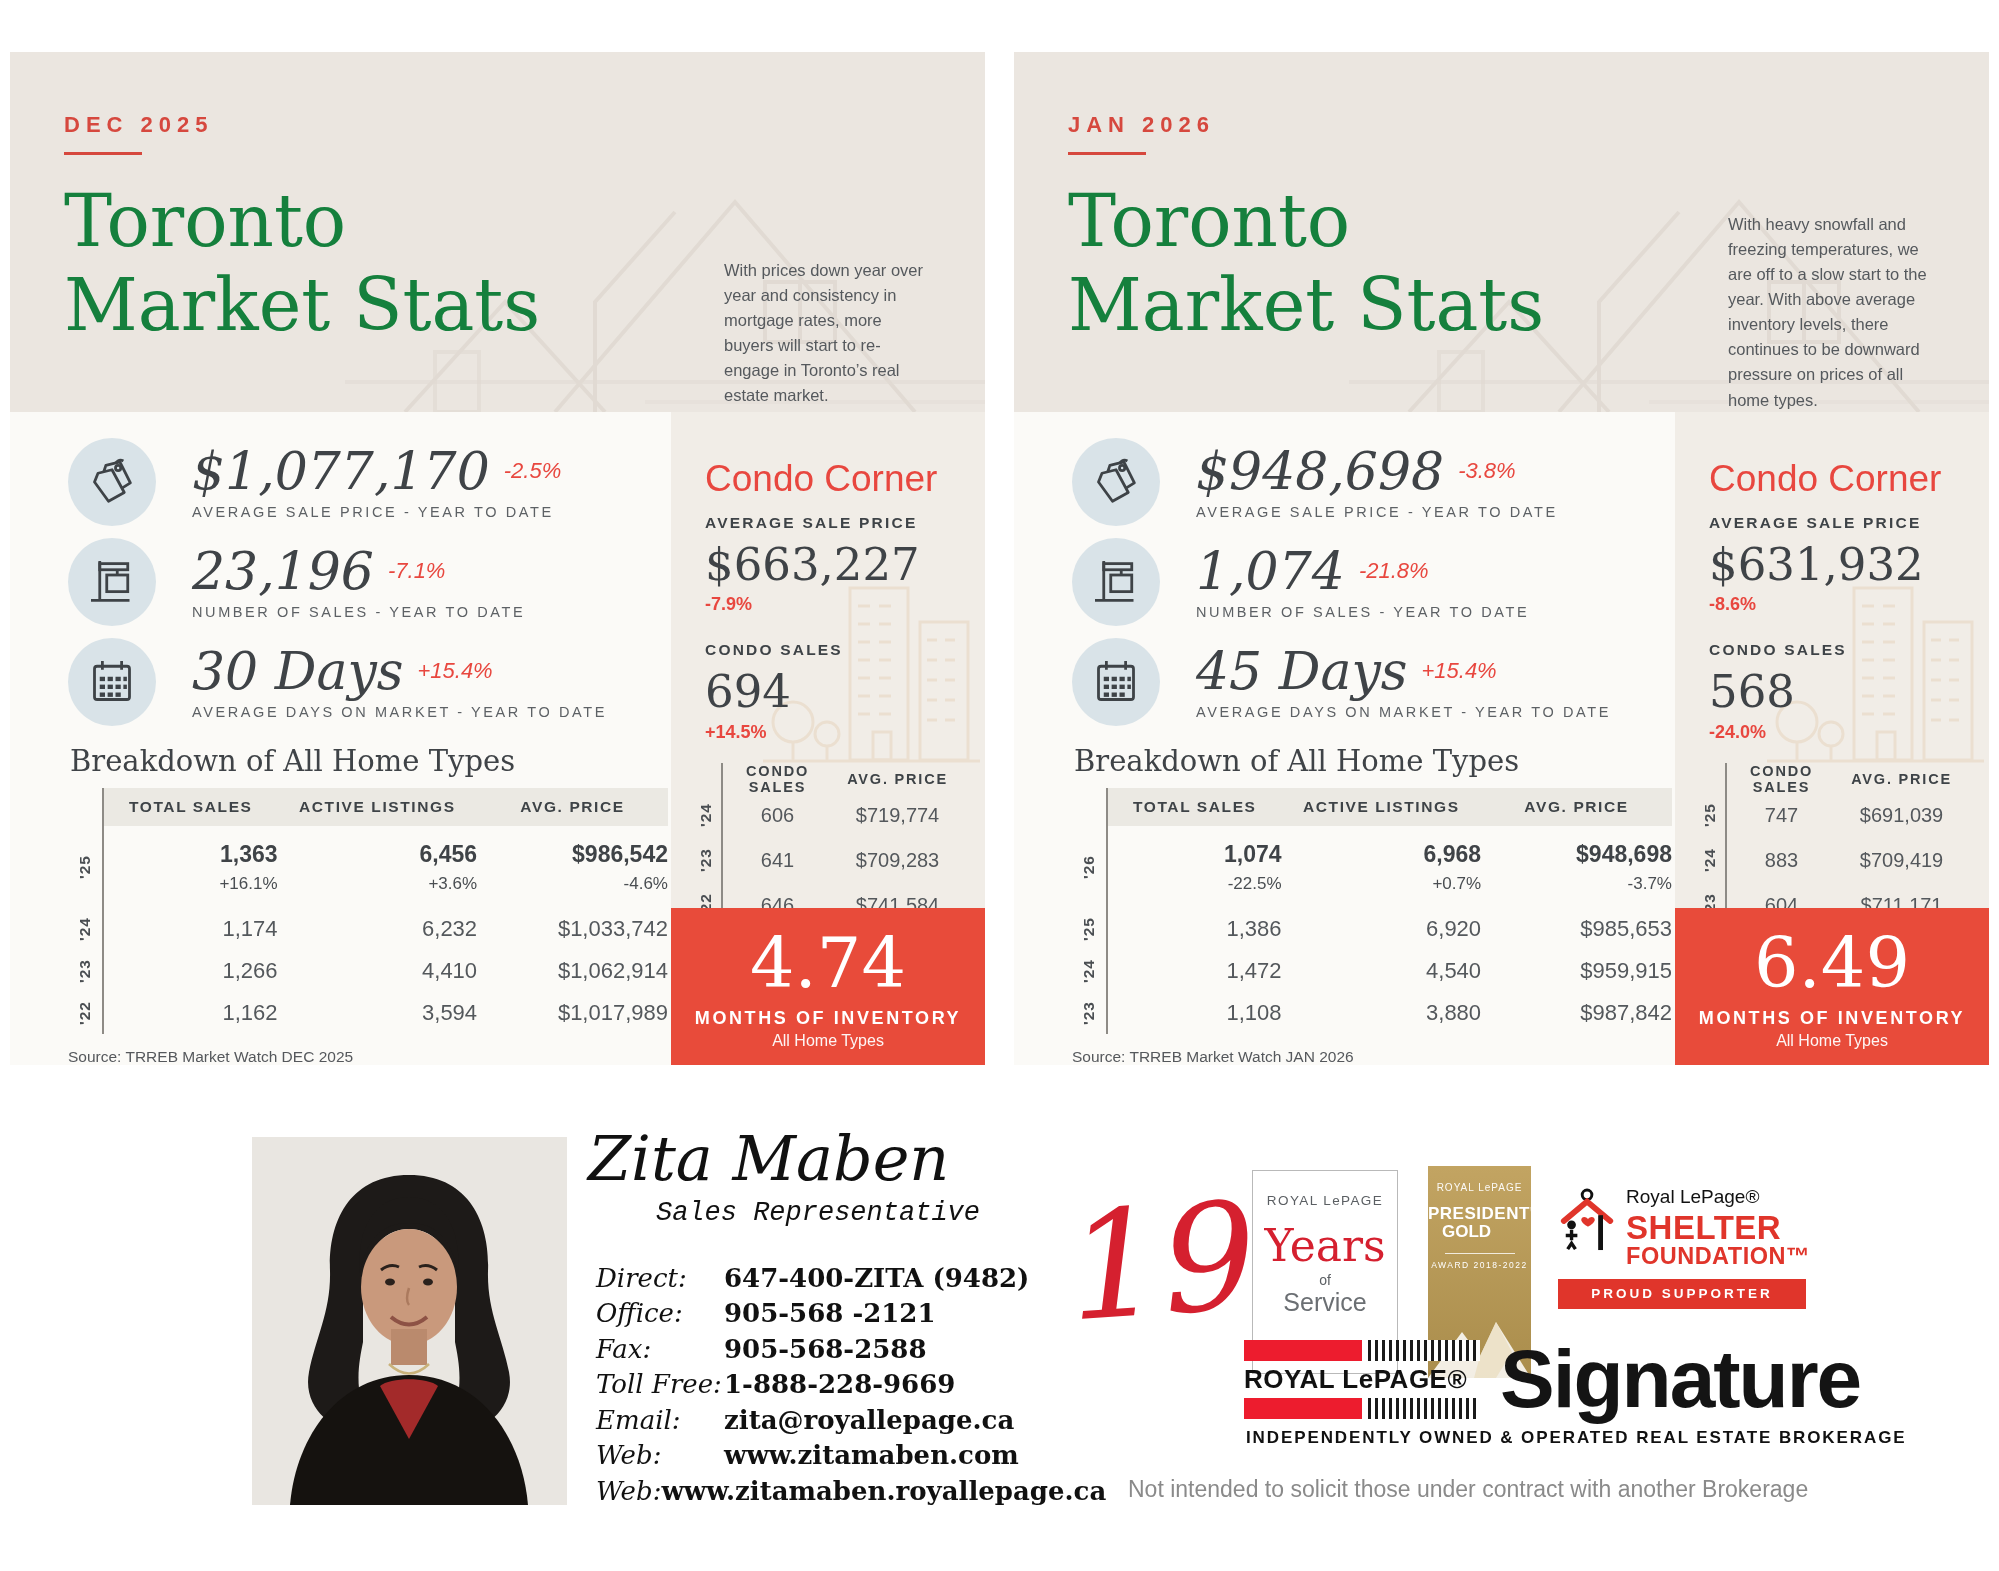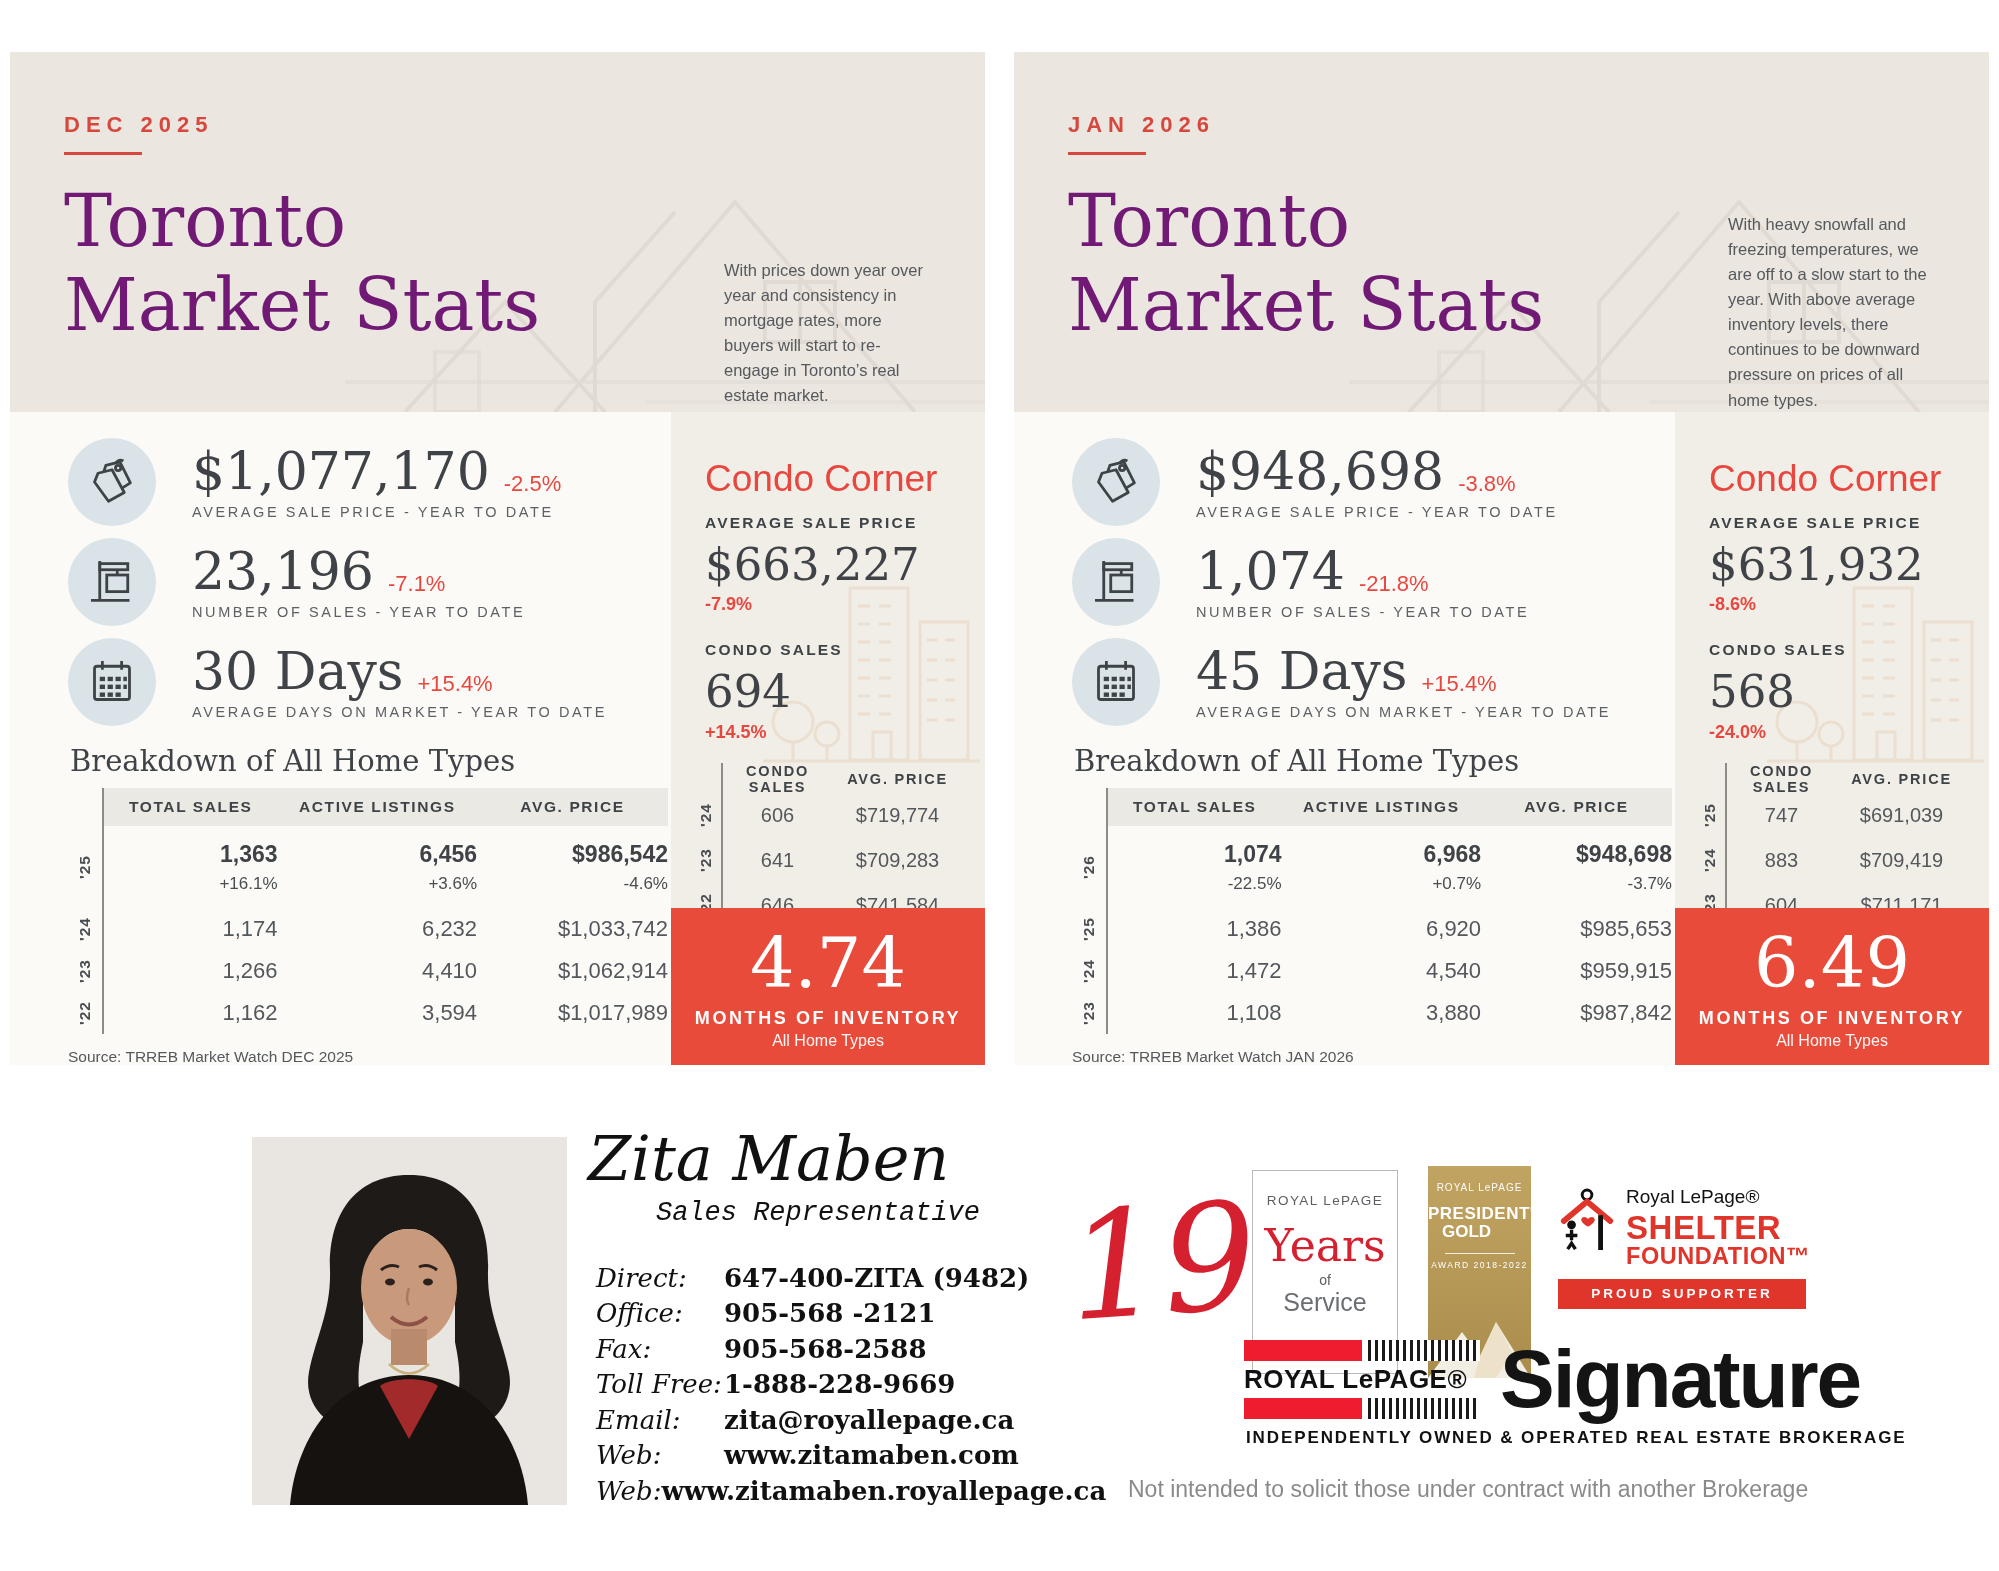--- a/index.html
+++ b/index.html
@@ -10,34 +10,34 @@
   
   .panel { position:absolute; top:52px; width:975px; height:1013px; }
   .panel--dec { left:10px; }
   .panel--jan { left:1014px; }
 
   .p-head { position:relative; height:360px; background:#ebe6e0; overflow:hidden; padding:60px 0 0 54px; }
   .house-art { position:absolute; right:0; top:0; opacity:.55; }
   .eyebrow { position:relative; color:#d6483e; font-size:22px; font-weight:700; letter-spacing:6px; }
   .eyebrow-rule { position:relative; width:78px; height:3px; background:#d6483e; margin-top:14px; }
   .p-title { position:relative; margin-top:24px; width:520px; font-family:"DejaVu Serif", serif;
-             font-weight:400; font-size:72px; line-height:1.17; color:#701a75; }
+             font-weight:400; font-size:72px; line-height:1.17; color:#15803d; }
   .intro { position:absolute; left:714px; width:208px; font-size:16.5px; line-height:1.52; color:#55595d; }
   .panel--dec .intro { top:206px; }
   .panel--jan .intro { top:160px; }
 
   .p-body { position:absolute; top:360px; left:0; right:0; bottom:0; background:#fbfaf7; }
   .p-main { position:absolute; left:0; top:0; bottom:0; right:292px; padding:20px 0 0 58px; }
 
   
   .stat-row { display:flex; align-items:center; height:100px; }
   .stat-icon { flex:0 0 88px; width:88px; height:88px; border-radius:50%; background:#d9e3e8;
                display:flex; align-items:center; justify-content:center; }
   .stat-text { margin-left:36px; }
-  .stat-line { display:flex; align-items:flex-end; }
+  .stat-line { display:flex; align-items:center;font-style:italic; }
   .stat-value { font-family:"DejaVu Serif", serif; font-size:52px; color:#3f4347; line-height:1; }
   .stat-delta { color:#e8473f; font-size:22px; margin-left:14px; }
   .stat-label { font-size:14.5px; letter-spacing:2.6px; color:#5d6165; margin-top:7px; }
 
   
   .bd-heading { font-family:"DejaVu Serif", serif; font-weight:400; font-size:29px; color:#3f4347;
                 margin:12px 0 0 2px; height:34px; }
   .bd-table { display:flex; margin-top:10px; width:600px; }
   .bd-years { width:34px; display:flex; flex-direction:column; }
   .ycell { display:flex; align-items:center; justify-content:center; }

